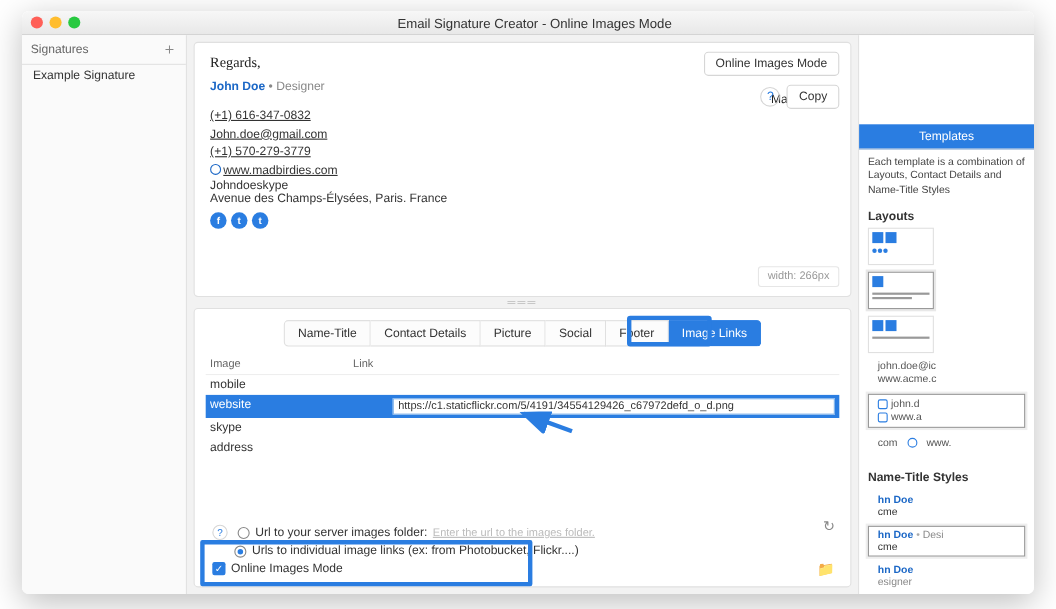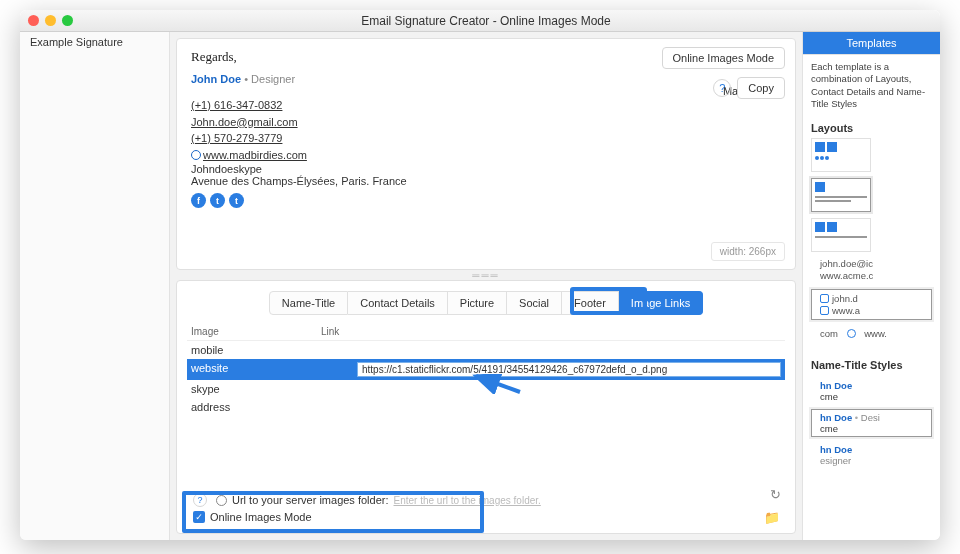--- a/index.html
+++ b/index.html
@@ -54,21 +54,21 @@
 .opt-row { display: flex; align-items: center; gap: 5px; padding: 2px 0 2px 26px; }
 .radio { width: 11px; height: 11px; border: 1px solid #888; border-radius: 50%; display: inline-block; position: relative; }
 .radio.checked::after { content: ''; position: absolute; inset: 2px; border-radius: 50%; background: #2a7de1; }
 .checkbox { width: 12px; height: 12px; background: #2a7de1; border-radius: 2px; display: inline-flex; align-items: center; justify-content: center; color: #fff; font-size: 9px; }
 .hint { color: #bbb; text-decoration: underline; font-size: 10px; }
 .q-help { width: 14px; height: 14px; border: 1px solid #d6d6d6; border-radius: 50%; display: inline-flex; align-items: center; justify-content: center; font-size: 9px; color: #2a7de1; margin-right: 4px; }
 .bottom-right-ic { position: absolute; right: 4px; font-size: 13px; color: #888; cursor: pointer; }
 .refresh-ic { top: -2px; }
 .folder-ic { bottom: 2px; }
 .hl-bottom { border: 4px solid #2a7de1; position: absolute; left: -5px; bottom: -6px; width: 302px; height: 42px; pointer-events: none; border-radius: 2px; }
-.right { width: 138px; border-left: 1px solid #e2e2e2; background: #fff; display: flex; flex-direction: column; font-size: 10px; }
+.right { width: 160px; border-left: 1px solid #e2e2e2; background: #fff; display: flex; flex-direction: column; font-size: 10px; justify-content: flex-end; }
 .rtabs { display: flex; }
 .rtab { flex: 1; text-align: center; padding: 5px 0; font-size: 11px; border-bottom: 1px solid #e2e2e2; cursor: pointer; color: #555; }
 .rtab.active { background: #2a7de1; color: #fff; }
 .rdesc { padding: 6px 8px; font-size: 9.5px; color: #444; line-height: 1.3; }
 .rhead { padding: 6px 8px 4px; font-size: 11px; font-weight: 600; color: #333; }
 .thumbs { display: flex; flex-direction: column; gap: 6px; padding: 0 8px; }
 .thumb { width: 60px; height: 34px; border: 1px solid #e0e0e0; background: #fff; padding: 3px; cursor: pointer; position: relative; }
 .thumb.selected { border: 1px solid #999; box-shadow: 0 0 0 2px #e8e8e8; }
 .thumb .sq { width: 10px; height: 10px; background: #2a7de1; display: inline-block; }
 .thumb .bar { height: 2px; background: #999; margin: 2px 0; }
@@ -92,20 +92,24 @@
   <div class="titlebar">
     <div class="traffic">
       <div class="tl r"></div>
       <div class="tl y"></div>
       <div class="tl g"></div>
     </div>
     <div class="titlebar-title">Email Signature Creator - Online Images Mode</div>
   </div>
   <div class="body">
     <div class="left">
+      <div class="left-head">
+        <span>Signatures</span>
+        <span class="plus-ic">＋</span>
+      </div>
       <div class="sig-row">Example Signature</div>
     </div>
 
     <div class="center">
       <div class="preview-box">
         <div class="topright-btns">
           <div class="btn">Online Images Mode</div>
         </div>
         <div class="topright-btns" style="top:38px">
           <div class="help-circ">?</div>
@@ -172,20 +176,24 @@
         </svg>
 
         <div class="bottom-area">
           <div class="opt-row" style="padding-left:6px">
             <span class="q-help">?</span>
             <span class="radio"></span>
             <span>Url to your server images folder:</span>
             <span class="hint">Enter the url to the images folder.</span>
             <span class="bottom-right-ic refresh-ic">↻</span>
           </div>
+          <div class="opt-row">
+            <span class="radio checked"></span>
+            <span>Urls to individual image links (ex: from Photobucket, Flickr....)</span>
+          </div>
           <div class="opt-row" style="padding-left:6px">
             <span class="checkbox">✓</span>
             <span>Online Images Mode</span>
             <span class="bottom-right-ic folder-ic">📁</span>
           </div>
           <div class="hl-bottom"></div>
         </div>
       </div>
     </div>
 

